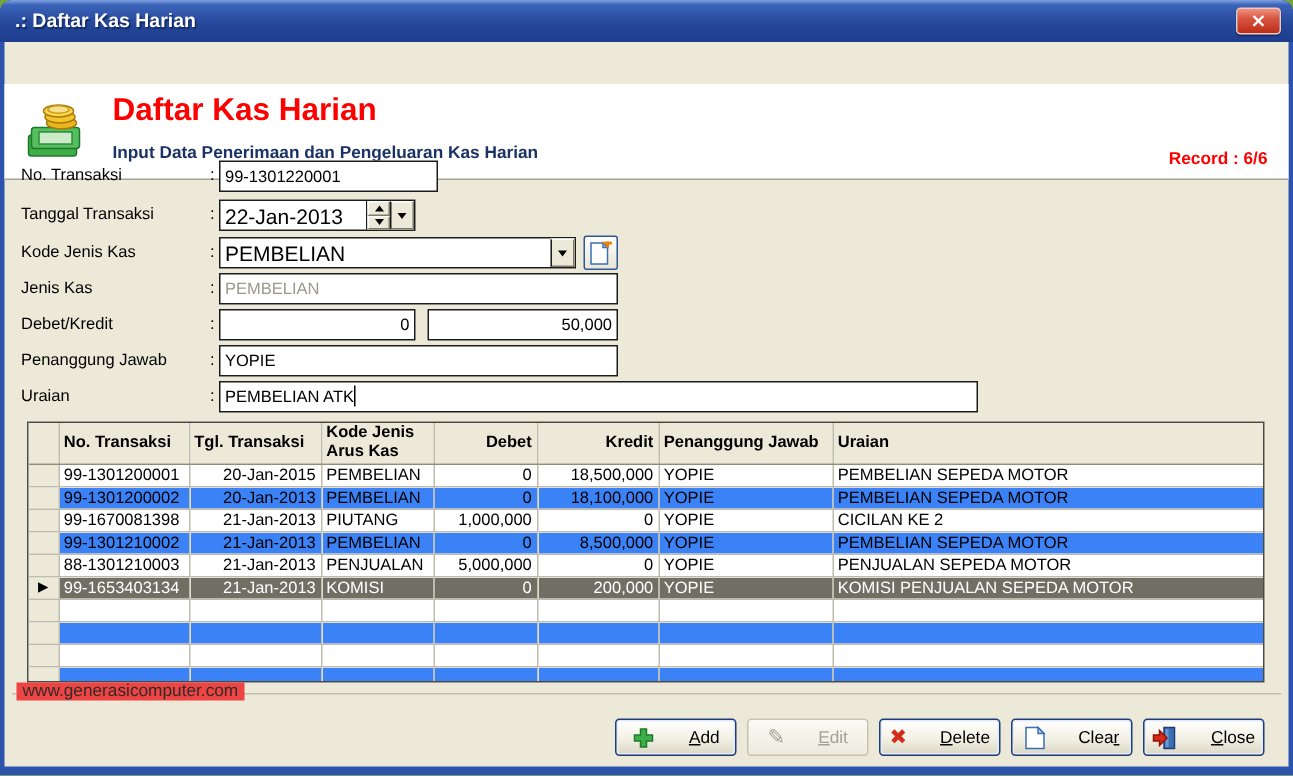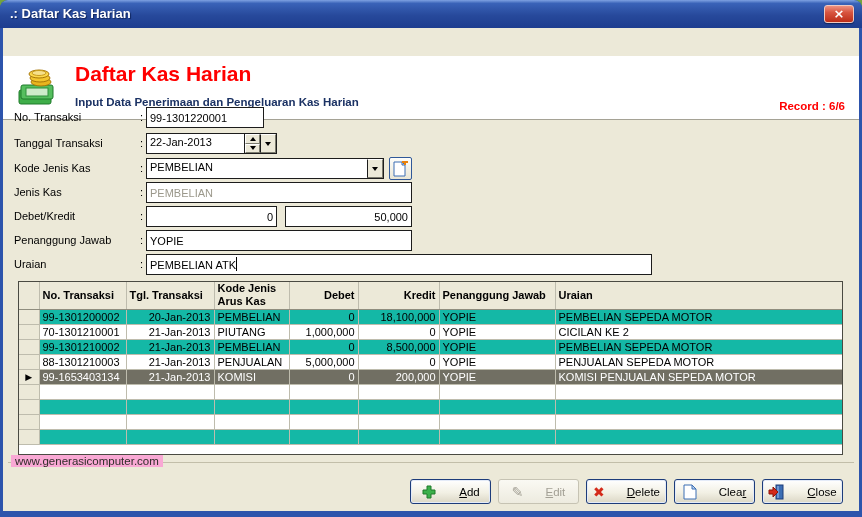--- a/index.html
+++ b/index.html
@@ -30,21 +30,21 @@
   .bod { position:absolute; top:65px; left:0; right:0; bottom:0; }
 
   .lbl { position:absolute; left:11px; width:122px; font-size:11px; color:#000; }
   .colon { position:absolute; left:137px; font-size:11px; color:#000; }
   .fld { position:absolute; height:21px; border:1px solid #1c1c1c; background:#fff;
     font:11px "Liberation Sans",sans-serif; padding:2px 3px; color:#000; }
   .fld.num { text-align:right; }
   .fld.disabled { color:#9B988B; }
 
   .ctlwrap { position:absolute; height:21px; border:1px solid #1c1c1c; background:#fff; display:flex; align-items:stretch; }
-  .ctl-text { flex:1; font-size:11px; padding:2px 3px; white-space:nowrap; overflow:hidden; }
+  .ctl-text { flex:1; font-size:14px; padding:2px 3px; white-space:nowrap; overflow:hidden; }
   .spincol { width:16px; display:flex; flex-direction:column; border-left:1px solid #1c1c1c; }
   .spinbtn { flex:1; background:#ECE9D8; border:1px solid; border-color:#FFFFFF #7B7B6E #7B7B6E #FFFFFF;
     display:flex; align-items:center; justify-content:center; cursor:pointer; }
   .dropbtn { width:16px; background:#ECE9D8; border:1px solid; border-color:#FFFFFF #7B7B6E #7B7B6E #FFFFFF;
     border-left:1px solid #1c1c1c; display:flex; align-items:center; justify-content:center; cursor:pointer; }
   .tri-up { width:0; height:0; border-left:3px solid transparent; border-right:3px solid transparent; border-bottom:4px solid #000; }
   .tri-down { width:0; height:0; border-left:3px solid transparent; border-right:3px solid transparent; border-top:4px solid #000; }
   .caret { position:absolute; width:1px; height:14px; background:#000; }
 
   .newbtn { position:absolute; width:23px; height:23px; border:1px solid #2F5899; border-radius:2px;
@@ -53,30 +53,30 @@
   
   .gridwrap { position:absolute; left:15px; top:188px; width:825px; height:174px; overflow:hidden;
     border:1px solid #4A4A42; background:#fff; }
   table.grid { border-collapse:collapse; table-layout:fixed; width:823px; }
   .grid th, .grid td { border-right:1px solid #BEBCAD; border-bottom:1px solid #BEBCAD;
     font-size:11px; padding:0 3px; overflow:hidden; white-space:nowrap; }
   .grid th { background:#ECE9D8; font-weight:bold; text-align:left; height:27px; line-height:13px;
     white-space:pre-line; vertical-align:middle; border-bottom:1px solid #8F8D7E; }
   .grid td { height:15px; }
   .grid tr.r-even td { background:#FFFFFF; }
-  .grid tr.r-odd td { background:#14b8a6; }
+  .grid tr.r-odd td { background:#3b82f6; }
   .grid td.selcell { background:#ECE9D8 !important; text-align:center; padding:0; font-size:9px; color:#000; }
   .grid th.num, .grid td.num { text-align:right; }
   .grid td.date { text-align:right; }
   .grid tr.selected td { background:#716F63 !important; color:#fff; }
   .grid tr.selected td.selcell { background:#ECE9D8 !important; color:#000; }
 
   
   .groupline { position:absolute; left:5px; right:5px; top:369px; border-top:1px solid #C2BEA9; }
-  .grouplabel { position:absolute; left:8px; top:362px; background:#f9a8d4; padding:0 4px; font-size:11.5px; color:#2E2D28; }
+  .grouplabel { position:absolute; left:8px; top:362px; background:#ef4444; padding:0 4px; font-size:11.5px; color:#2E2D28; }
 
   .xpbtn { position:absolute; top:386px; width:81px; height:25px; border-radius:3px;
     border:1px solid #1D3C7A; background:linear-gradient(180deg,#FFFFFF 0%,#F2F0E4 55%,#DBD7C5 100%);
     font-size:11.5px; color:#000; display:flex; align-items:center; justify-content:center; gap:22px; cursor:pointer;
     box-shadow:inset 0 0 0 1px #E4EBF8; }
   .xpbtn.disabled { border-color:#C6C3B3; color:#A3A095; box-shadow:none;
     background:linear-gradient(180deg,#FAF9F3,#EDEBDF); cursor:default; }
   .xpbtn u { text-decoration:underline; }
   .ico { display:inline-flex; align-items:center; justify-content:center;
     font-family:"DejaVu Sans",sans-serif; }
@@ -109,21 +109,21 @@
       </span>
       <div class="hdr-title">Daftar Kas Harian</div>
       <div class="hdr-sub">Input Data Penerimaan dan Pengeluaran Kas Harian</div>
       <div class="hdr-record">Record : 6/6</div>
     </div>
 
     <div class="bod">
 
       <span class="lbl" style="top:18px">No. Transaksi</span>
       <span class="colon" style="top:18px">:</span>
-      <input class="fld" style="left: 143px; top: 14px; width: 118px;" value="99-1301220001">
+      <input class="fld" style="left: 143px; top: 14px; width: 146px;" value="99-1301220001">
 
       <span class="lbl" style="top:44px">Tanggal Transaksi</span>
       <span class="colon" style="top:44px">:</span>
       <div class="ctlwrap" style="left:143px; top:40px; width:131px">
         <span class="ctl-text">22-Jan-2013</span>
         <span class="spincol">
           <span class="spinbtn">
               <span class="tri-up"></span>
             </span>
           <span class="spinbtn">
@@ -187,33 +187,43 @@
             <th class="selcell"></th>
             <th>No. Transaksi</th>
             <th>Tgl. Transaksi</th>
             <th>Kode Jenis
 Arus Kas</th>
             <th class="num">Debet</th>
             <th class="num">Kredit</th>
             <th>Penanggung Jawab</th>
             <th>Uraian</th>
           </tr>
+          <tr class="r-even">
+            <td class="selcell"></td>
+            <td>99-1301200001</td>
+            <td class="date">20-Jan-2015</td>
+            <td>PEMBELIAN</td>
+            <td class="num">0</td>
+            <td class="num">18,500,000</td>
+            <td>YOPIE</td>
+            <td>PEMBELIAN SEPEDA MOTOR</td>
+          </tr>
           <tr class="r-odd">
             <td class="selcell"></td>
             <td>99-1301200002</td>
             <td class="date">20-Jan-2013</td>
             <td>PEMBELIAN</td>
             <td class="num">0</td>
             <td class="num">18,100,000</td>
             <td>YOPIE</td>
             <td>PEMBELIAN SEPEDA MOTOR</td>
           </tr>
           <tr class="r-even">
             <td class="selcell"></td>
-            <td>70-1301210001</td>
+            <td>99-1670081398</td>
             <td class="date">21-Jan-2013</td>
             <td>PIUTANG</td>
             <td class="num">1,000,000</td>
             <td class="num">0</td>
             <td>YOPIE</td>
             <td>CICILAN KE 2</td>
           </tr>
           <tr class="r-odd">
             <td class="selcell"></td>
             <td>99-1301210002</td>

